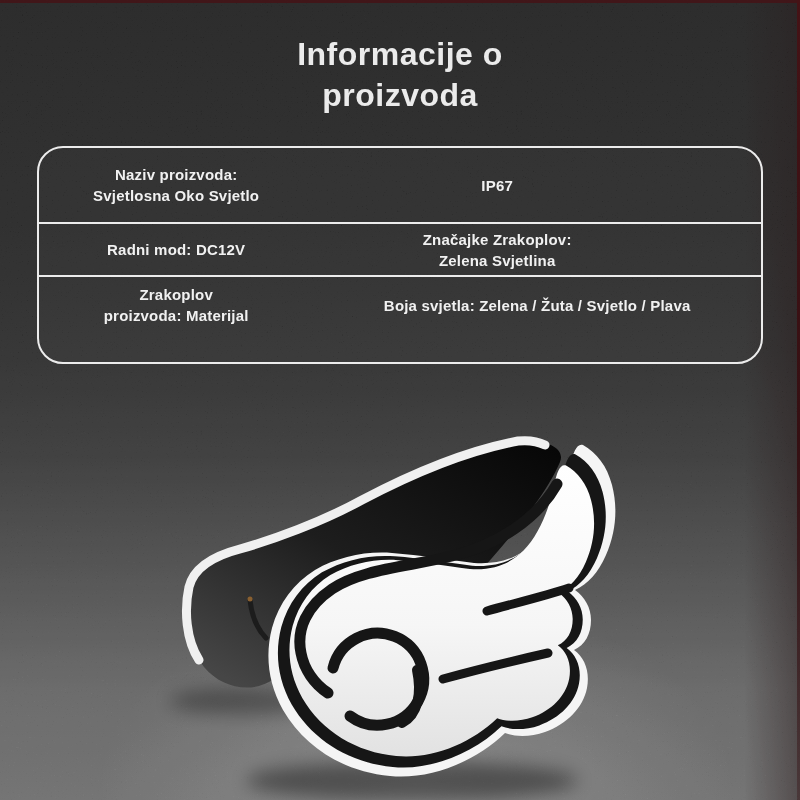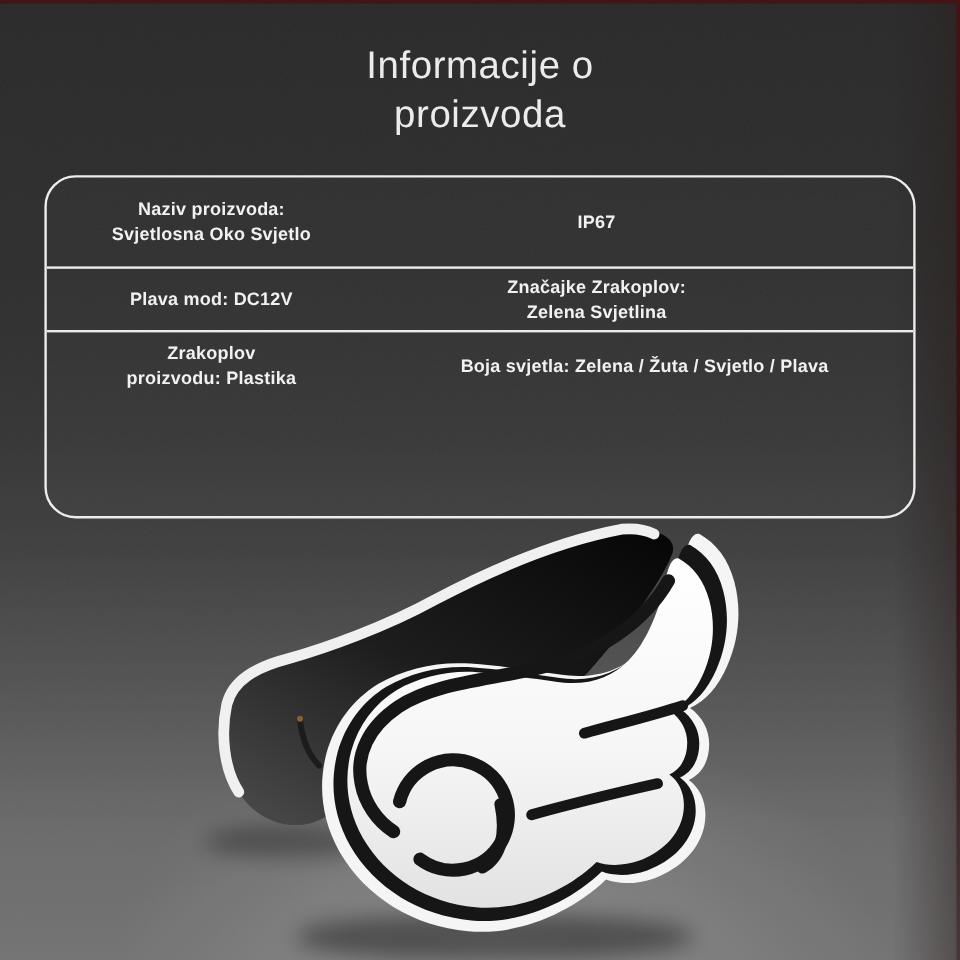--- a/index.html
+++ b/index.html
@@ -19,25 +19,25 @@
       linear-gradient(180deg,#1d1d1d 0%,#222222 28%,#2a2a2a 44%,#383838 57%,#525252 72%,#6d6d6d 86%,#787878 100%);
   }
   .grain{position:absolute;inset:0;pointer-events:none;}
   .edge-top{position:absolute;top:0;left:0;width:800px;height:3px;background:#451316;opacity:.85;}
   .edge-right{position:absolute;top:0;right:0;width:3px;height:800px;
     background:linear-gradient(180deg,#451316 0%,#361013 55%,rgba(54,16,19,.35) 100%);}
   
   .title{
     position:absolute;top:34px;left:0;width:100%;
     text-align:center;color:#ebebeb;
-    font-size:32px;line-height:41px;font-weight:400;letter-spacing:.5px;
+    font-size:32px;line-height:41px;font-weight:700;letter-spacing:.5px;
   }
   
   .spec-table{
-    position:absolute;left:37px;top:146px;width:726px;height:286px;
+    position:absolute;left:37px;top:146px;width:726px;height:218px;
     box-sizing:border-box;
     border:2px solid #ececec;border-radius:26px;
     padding:0 0;
     display:grid;grid-template-rows:74px 53px 58px 1fr;
     background:rgba(255,255,255,0.015);
   }
   .spec-row{
     display:grid;grid-template-columns:38% 62%;
     align-items:center;
   }
@@ -83,32 +83,32 @@
       <div class="cell">
         <span>Naziv proizvoda:</span>
         <span>Svjetlosna Oko Svjetlo</span>
       </div>
       <div class="cell pr">
         <span>IP67</span>
       </div>
     </div>
     <div class="spec-row">
       <div class="cell">
-        <span>Plava mod: DC12V</span>
+        <span>Radni mod: DC12V</span>
         <span></span>
       </div>
       <div class="cell pr">
         <span>Značajke Zrakoplov:</span>
         <span>Zelena Svjetlina</span>
       </div>
     </div>
     <div class="spec-row">
       <div class="cell">
         <span>Zrakoplov</span>
-        <span>proizvodu: Plastika</span>
+        <span>proizvoda: Materijal</span>
       </div>
       <div class="cell">
         <span>Boja svjetla: Zelena / Žuta / Svjetlo / Plava</span>
       </div>
     </div>
   </div>
 
   <svg class="product" viewBox="0 0 800 800" width="800" height="800" aria-hidden="true">
     <defs>
       <linearGradient id="bw" x1="1" y1="0" x2="0.15" y2="1">

